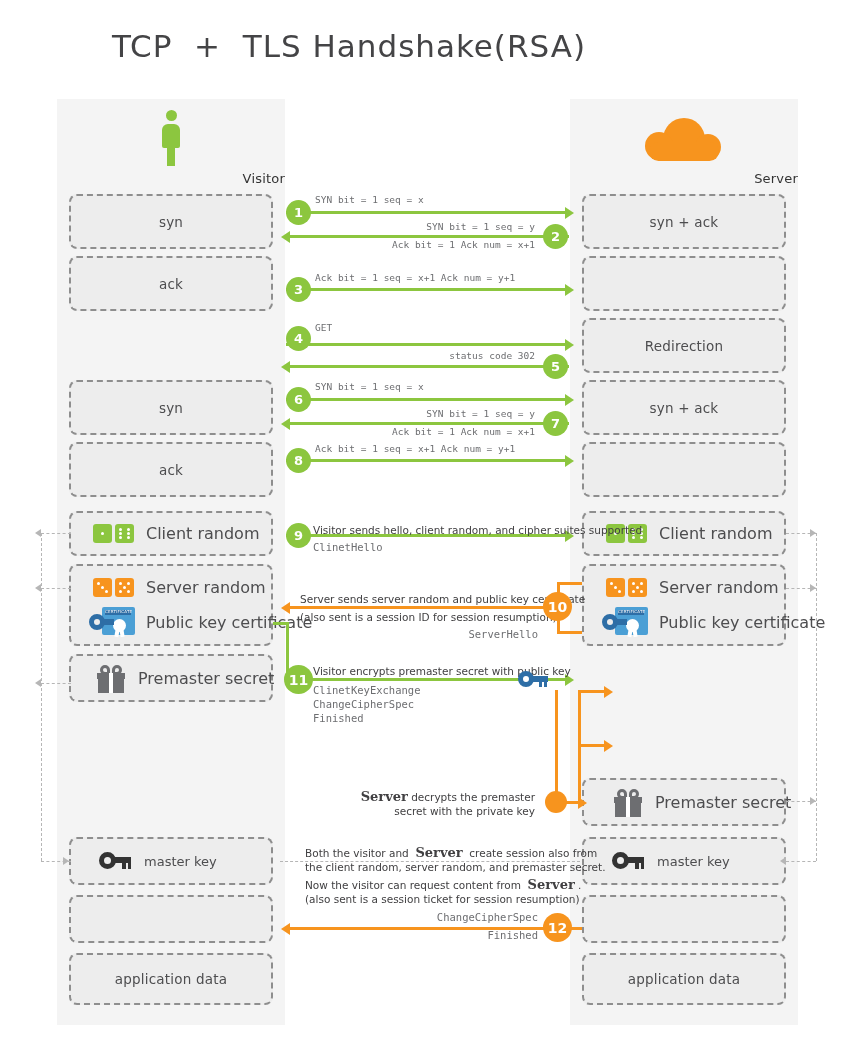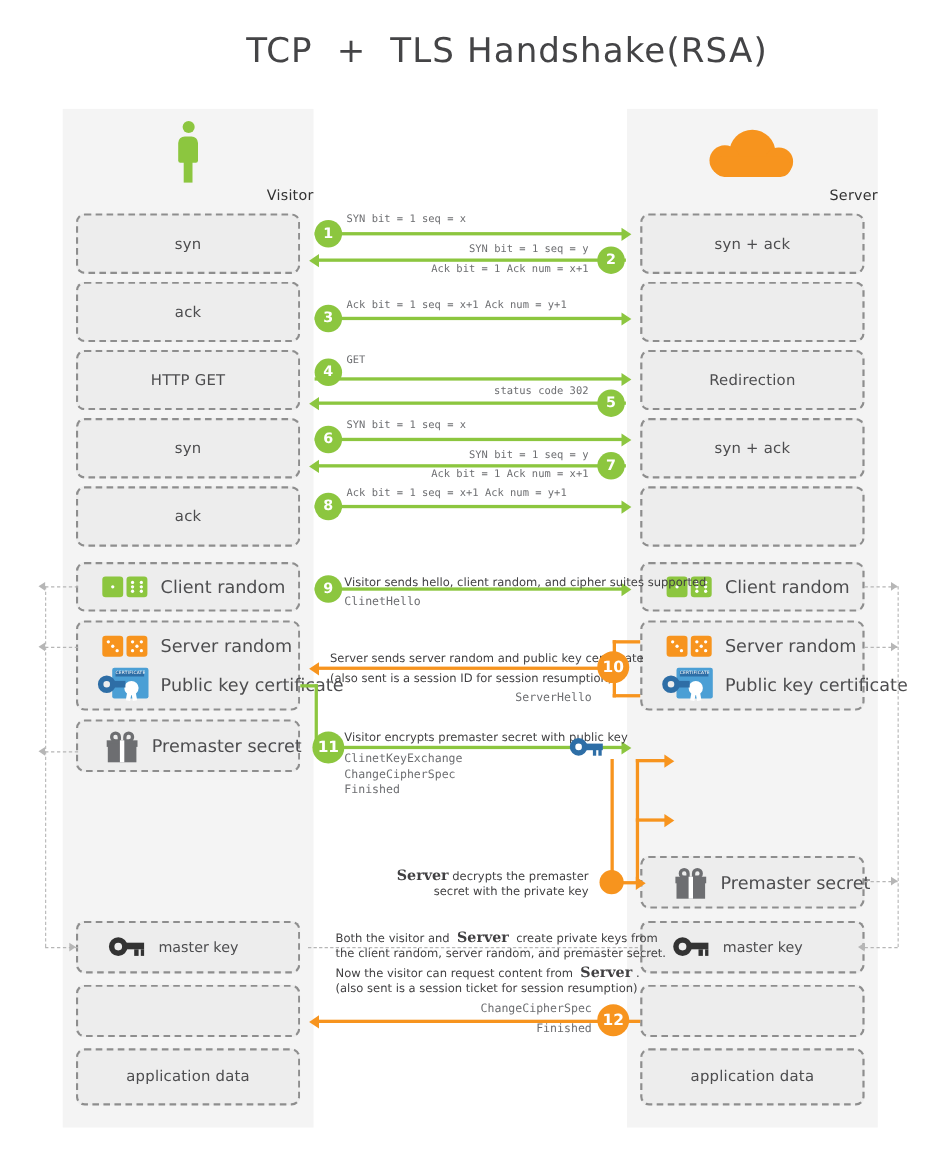--- a/index.html
+++ b/index.html
@@ -5,21 +5,21 @@
   html,body{margin:0;padding:0;background:#ffffff;}
   body{
     width:845px;height:1056px;position:relative;overflow:hidden;
     font-family:"Liberation Sans","DejaVu Sans",sans-serif;
     color:#58595b;
   }
   #stage{position:absolute;left:0;top:0;width:845px;height:1056px;}
 
   
   .title{
-    position:absolute;left:0;top:28px;width:698px;text-align:right;
+    position:absolute;left:0;top:28px;width:698px;text-align:center;
     font-family:"DejaVu Sans",sans-serif;
     font-size:31px;font-weight:400;letter-spacing:1px;color:#444446;
     white-space:pre;
   }
 
   
   .colbg{position:absolute;background:#f4f4f4;}
   .colbg.left{left:57px;top:99px;width:228px;height:926px;}
   .colbg.right{left:570px;top:99px;width:228px;height:926px;}
 
@@ -182,23 +182,20 @@
         </div>
     </div>
     <div class="nm">Server</div>
   </div>
 
   <div class="box" style="left:69px;top:194px;width:204px;height:55px;">
       <span class="txt">syn</span>
     </div>
   <div class="box" style="left:69px;top:256px;width:204px;height:55px;">
       <span class="txt">ack</span>
-    </div>
-  <div class="box" style="left:69px;top:318px;width:204px;height:55px;">
-      <span class="txt">HTTP  GET</span>
     </div>
   <div class="box" style="left:69px;top:380px;width:204px;height:55px;">
       <span class="txt">syn</span>
     </div>
   <div class="box" style="left:69px;top:442px;width:204px;height:55px;">
       <span class="txt">ack</span>
     </div>
 
   <div class="box irow" style="left:69px;top:511px;width:204px;height:45px;">
     <div class="irow-inner">
@@ -517,21 +514,21 @@
   <div class="flow o" style="left:578px;top:744px;width:30px;"></div>
   <div class="head r o" style="left:604px;top:740px;"></div>
   <div class="flow o" style="left:564px;top:801px;width:18px;"></div>
   <div class="head r o" style="left:578px;top:797px;"></div>
   <div class="odot" style="left:545px;top:791px;"></div>
   <div class="vline o" style="left:555px;top:690px;height:105px;"></div>
 
   <div class="sans r" style="left:350px;top:789px;width:185px;text-align:right;"><span class="serverword">Server</span><span> decrypts the premaster</span></div>
   <div class="sans r" style="left:350px;top:805px;width:185px;text-align:right;">secret with the private key</div>
 
-  <div class="sans" style="left:305px;top:845px;width:235px;text-align:center;"><span>Both the visitor and  </span><span class="serverword">Server</span><span>  create private keys from</span></div>
+  <div class="sans" style="left:305px;top:845px;width:235px;text-align:center;"><span>Both the visitor and  </span><span class="serverword">Server</span><span>  create session also from</span></div>
   <div class="sans" style="left:305px;top:861px;width:235px;text-align:center;">the client random, server random, and premaster secret.</div>
   <div class="sans" style="left:305px;top:877px;width:235px;text-align:center;"><span>Now the visitor can request content from  </span><span class="serverword">Server</span><span> .</span></div>
   <div class="sans" style="left:305px;top:893px;width:235px;text-align:center;">(also sent is a session ticket for session resumption)</div>
 
   <div class="flow o" style="left:286px;top:927px;width:274px;"></div>
   <div class="head l o" style="left:281px;top:923px;"></div>
   <div class="flow o" style="left:557px;top:927px;width:25px;"></div>
   <div class="step o big" style="left:543px;top:913px;">12</div>
   <div class="mono" style="left:330px;top:911px;width:208px;text-align:right;font-size:10.5px;">ChangeCipherSpec</div>
   <div class="mono" style="left:330px;top:929px;width:208px;text-align:right;font-size:10.5px;">Finished</div>

